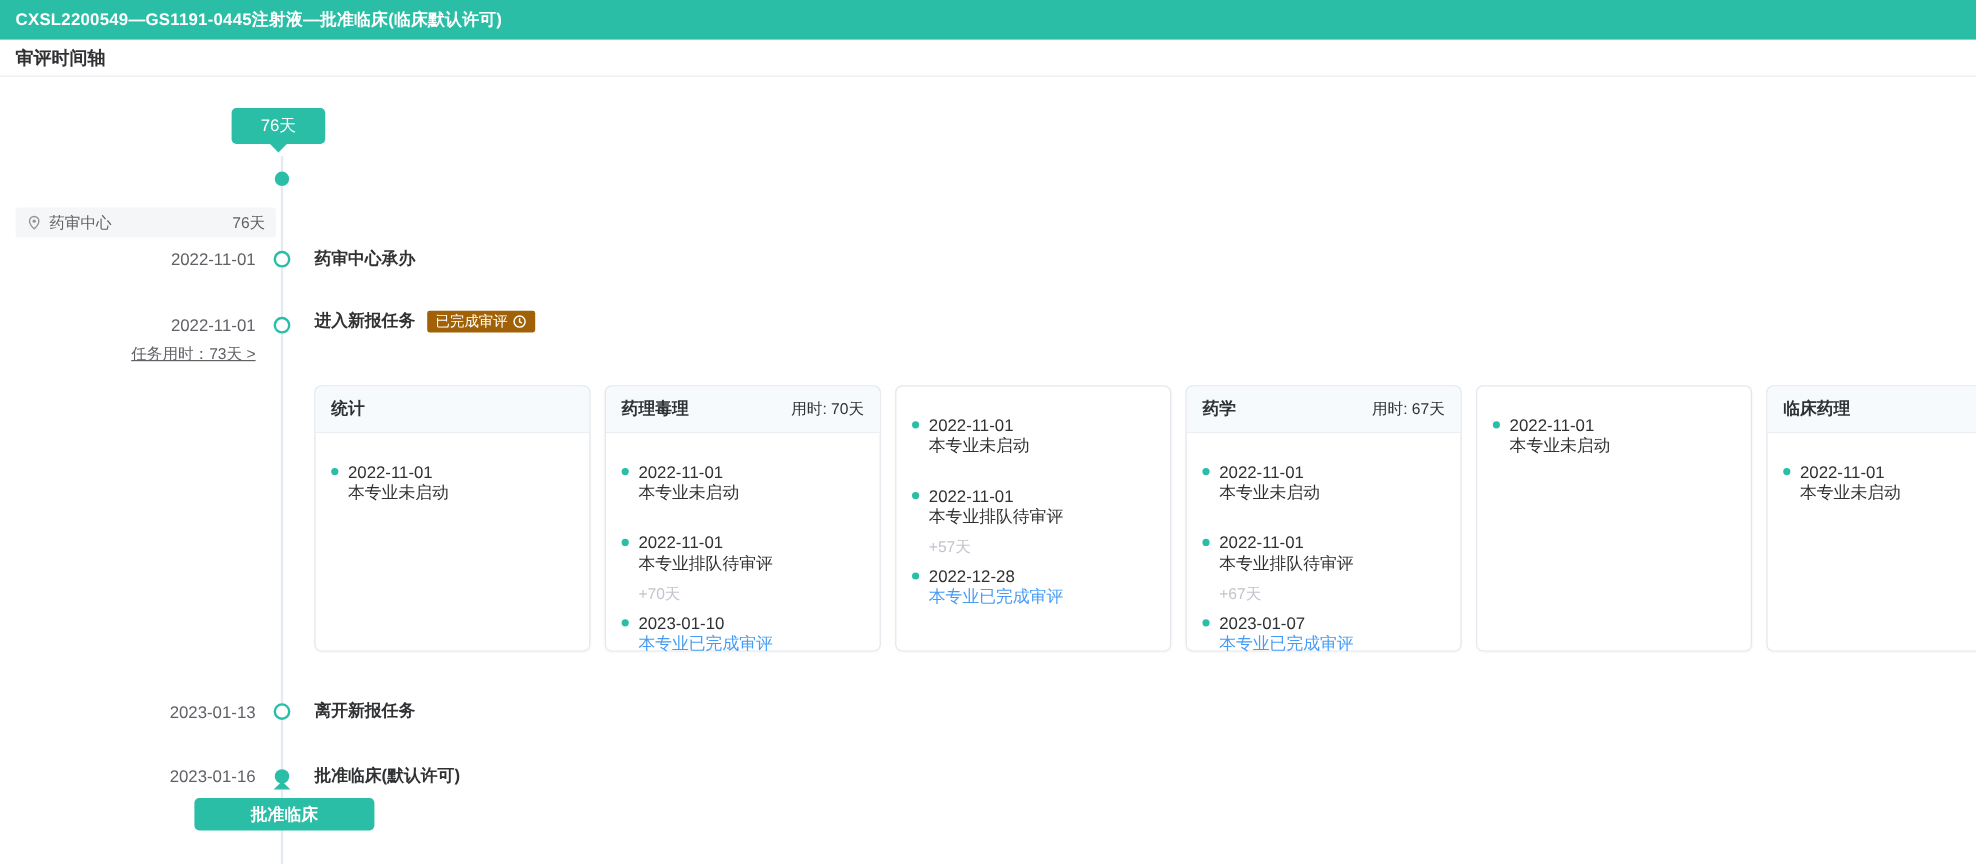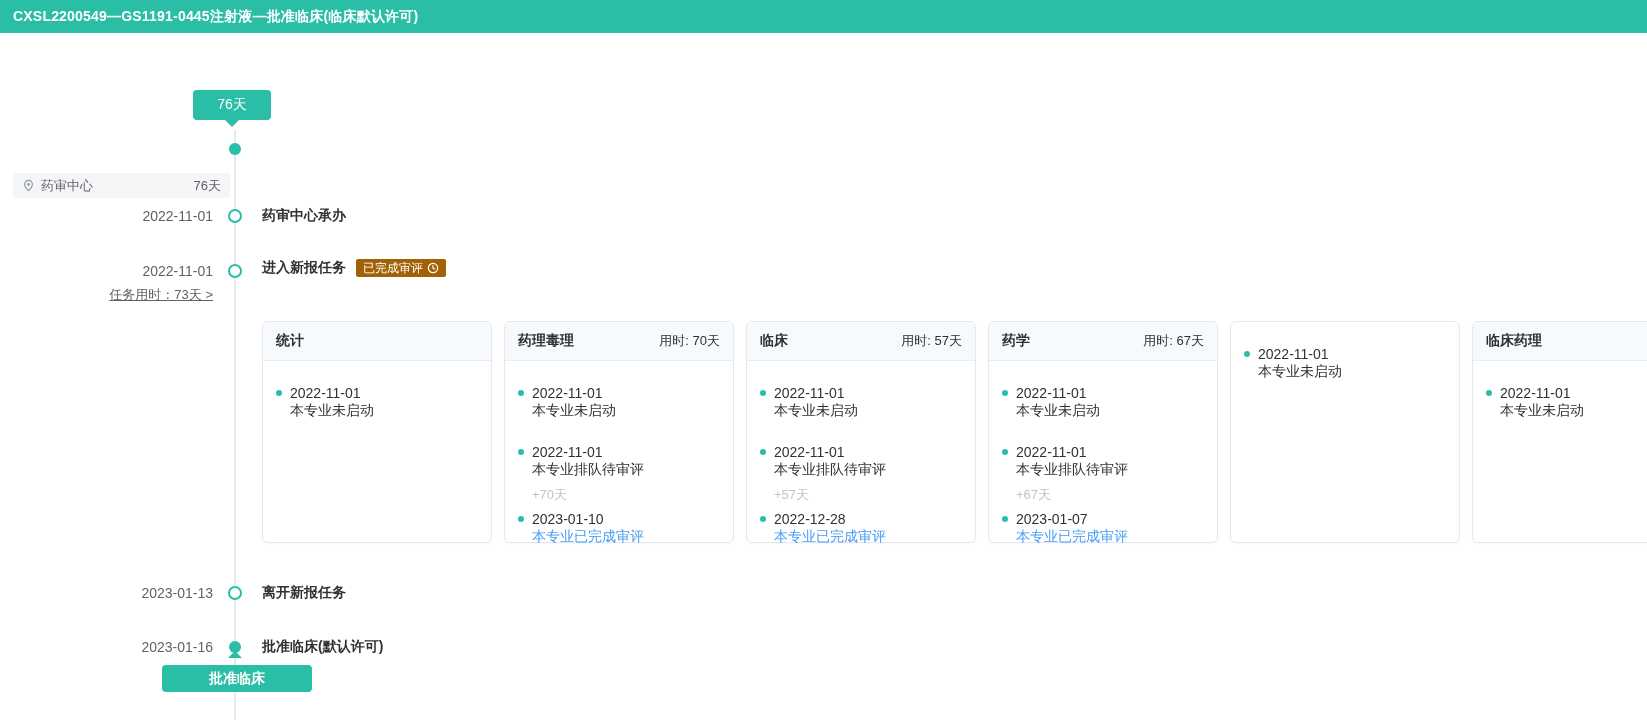--- a/index.html
+++ b/index.html
@@ -86,20 +86,23 @@
 </style>
 </head>
 <body>
 
 <div class="screen">
 
   <div class="app-bar">
     <span class="title">CXSL2200549—GS1191-0445注射液—批准临床(临床默认许可)</span>
   </div>
 
+  <div class="sub-bar">
+    <span class="stitle">审评时间轴</span>
+  </div>
 
   <div class="canvas">
 
     <div class="v-line"></div>
 
     <div class="total-badge">
       <span>76天</span>
     </div>
     <div class="dot-filled" style="left:229px; top:79px;"></div>
 
@@ -170,24 +173,20 @@
           </div>
           <div class="item">
             <span class="bdot"></span>
             <div class="i-date">2023-01-10</div>
             <div class="i-status done">本专业已完成审评</div>
           </div>
         </div>
       </div>
 
       <div class="card">
-        <div class="card-head">
-          <span class="ct">临床</span>
-          <span class="cd">用时: 57天</span>
-        </div>
         <div class="card-body">
           <div class="item">
             <span class="bdot"></span>
             <div class="i-date">2022-11-01</div>
             <div class="i-status">本专业未启动</div>
           </div>
           <div class="item has-extra">
             <span class="bdot"></span>
             <div class="i-date">2022-11-01</div>
             <div class="i-status">本专业排队待审评</div>

